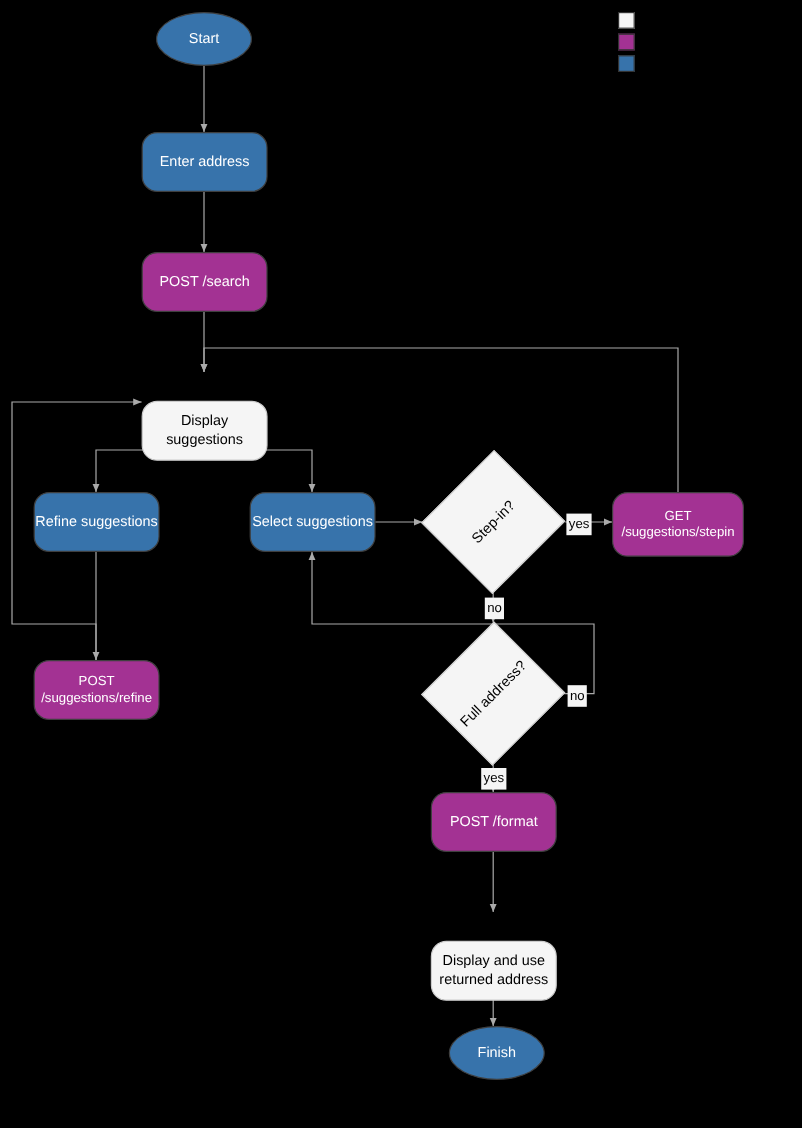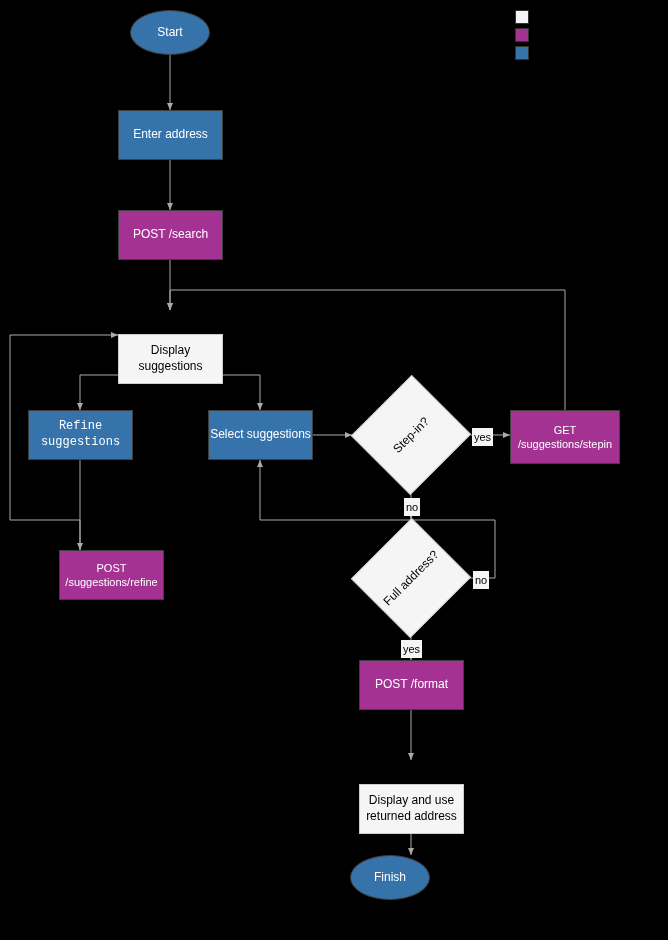--- a/index.html
+++ b/index.html
@@ -12,20 +12,21 @@
     position: relative;
   }
   .node {
     position: absolute;
     display: flex;
     align-items: center;
     justify-content: center;
     text-align: center;
     box-sizing: border-box;
     line-height: 1.3;
+    border-radius: 13px;
   }
   .ellipse {
     border-radius: 50%;
     background: #3773ab;
     color: #fff;
     border: 1px solid #3f3f3f;
   }
   .rect-blue {
     background: #3773ab;
     color: #fff;
@@ -125,40 +126,40 @@
 <div class="legend-sq" style="left:515px; top:46px; background:#3773ab;"></div>
 
 <div class="node ellipse" style="left:130px; top:10px; width:80px; height:45px;">Start</div>
 
 <div class="node rect-blue" style="left:118px; top:110px; width:105px; height:50px;">Enter address</div>
 
 <div class="node rect-purple" style="left:118px; top:210px; width:105px; height:50px;">POST /search</div>
 
 <div class="node rect-white" style="left:118px; top:310px; width:105px; height:50px;">Display suggestions</div>
 
-<div class="node rect-blue" style="left:28px; top:410px; width:105px; height:50px;font-family:Liberation Mono, monospace;">Refine suggestions</div>
+<div class="node rect-blue" style="left:28px; top:410px; width:105px; height:50px;">Refine suggestions</div>
 
 <div class="node rect-blue" style="left:208px; top:410px; width:105px; height:50px;">Select suggestions</div>
 
 <div class="diamond-wrap" style="left:369px; top:393px; width:84px; height:84px;">
   <div class="diamond"></div>
   <div class="diamond-label">Step-in?</div>
 </div>
 
 <div class="node rect-purple" style="left:510px; top:410px; width:110px; height:54px; font-size:11px;">GET /suggestions/stepin</div>
 
 <div class="diamond-wrap" style="left:369px; top:536px; width:84px; height:84px;">
   <div class="diamond"></div>
   <div class="diamond-label">Full address?</div>
 </div>
 
-<div class="node rect-purple" style="left:28px; top:550px; width:105px; height:50px; font-size:11px;margin-left:31px;">POST /suggestions/refine</div>
+<div class="node rect-purple" style="left:28px; top:550px; width:105px; height:50px; font-size:11px;">POST /suggestions/refine</div>
 
 <div class="node rect-purple" style="left:359px; top:660px; width:105px; height:50px;">POST /format</div>
 
 <div class="node rect-white" style="left:359px; top:760px; width:105px; height:50px;">Display and use returned address</div>
 
-<div class="node ellipse" style="left:350px; top:855px; width:80px; height:45px;">Finish</div>
+<div class="node ellipse" style="left:374px; top:855px; width:80px; height:45px;">Finish</div>
 
 <div class="edge-label" style="left:472px; top:428px;">yes</div>
 <div class="edge-label" style="left:404px; top:498px;">no</div>
 <div class="edge-label" style="left:473px; top:571px;">no</div>
 <div class="edge-label" style="left:401px; top:640px;">yes</div>
 
 </body></html>

